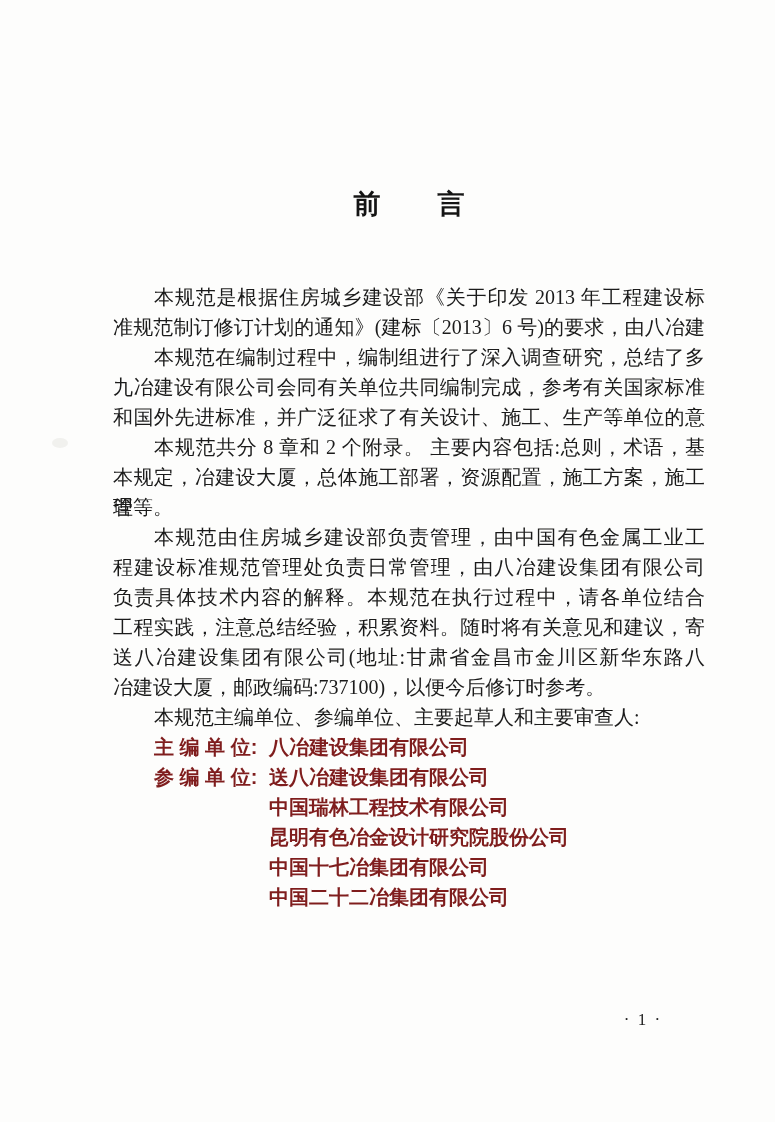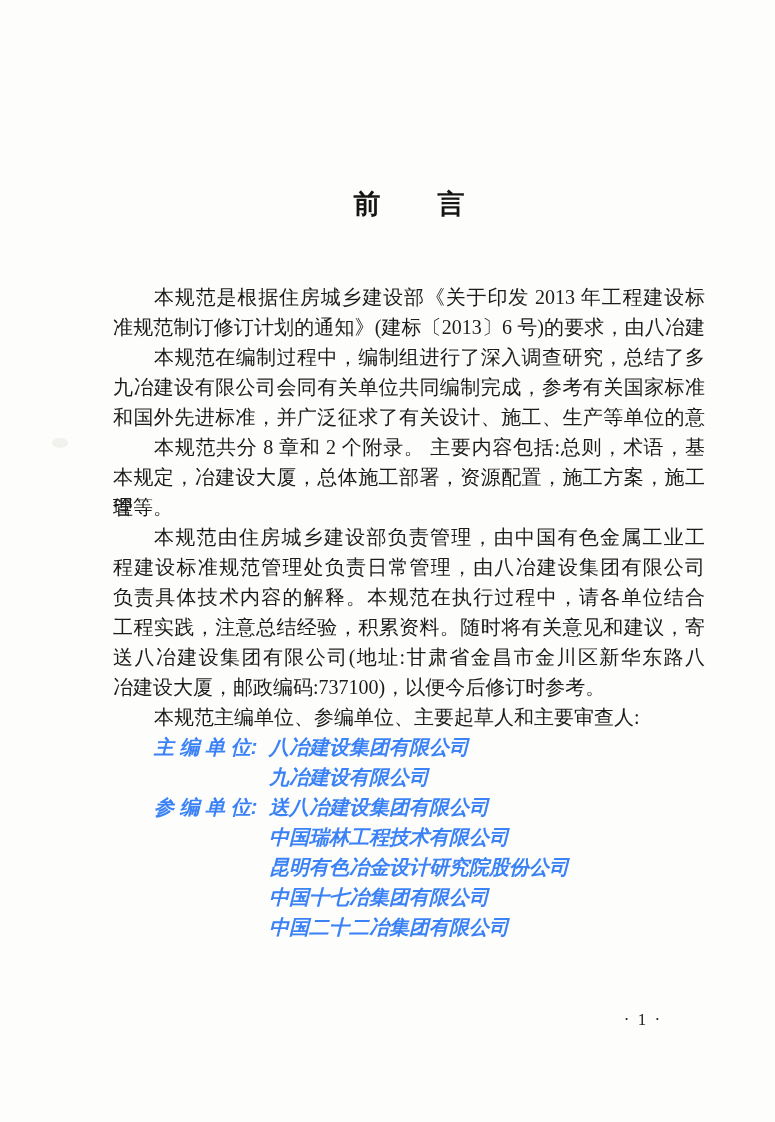--- a/index.html
+++ b/index.html
@@ -50,22 +50,21 @@
     text-indent: 41px;
   }
   .editor-row {
     display: flex;
     height: 30px;
     padding-left: 41px;
     font-family: "Liberation Sans", "DejaVu Sans", sans-serif;
     font-weight: bold;
     font-size: 20px;
     line-height: 30px;
-    color: #3b82f6;
-    font-style: italic;
+    color: #7f1d1d;
   }
   .editor-label {
     flex: 0 0 115px;
     width: 115px;
     white-space: pre;
   }
   .editor-value {
     flex: 1;
     white-space: nowrap;
   }
@@ -118,24 +117,20 @@
         <div class="line fill">送八冶建设集团有限公司(地址:甘肃省金昌市金川区新华东路八</div>
         <div class="line">冶建设大厦，邮政编码:737100)，以便今后修订时参考。</div>
         <div class="line indent">本规范主编单位、参编单位、主要起草人和主要审查人:</div>
       </div>
     <div>
         <div class="editor-row">
           <span class="editor-label">主 编 单 位:</span>
           <span class="editor-value">八冶建设集团有限公司</span>
         </div>
         <div class="editor-row">
-          <span class="editor-label"></span>
-          <span class="editor-value">九冶建设有限公司</span>
-        </div>
-        <div class="editor-row">
           <span class="editor-label">参 编 单 位:</span>
           <span class="editor-value">送八冶建设集团有限公司</span>
         </div>
         <div class="editor-row">
           <span class="editor-label"></span>
           <span class="editor-value">中国瑞林工程技术有限公司</span>
         </div>
         <div class="editor-row">
           <span class="editor-label"></span>
           <span class="editor-value">昆明有色冶金设计研究院股份公司</span>

